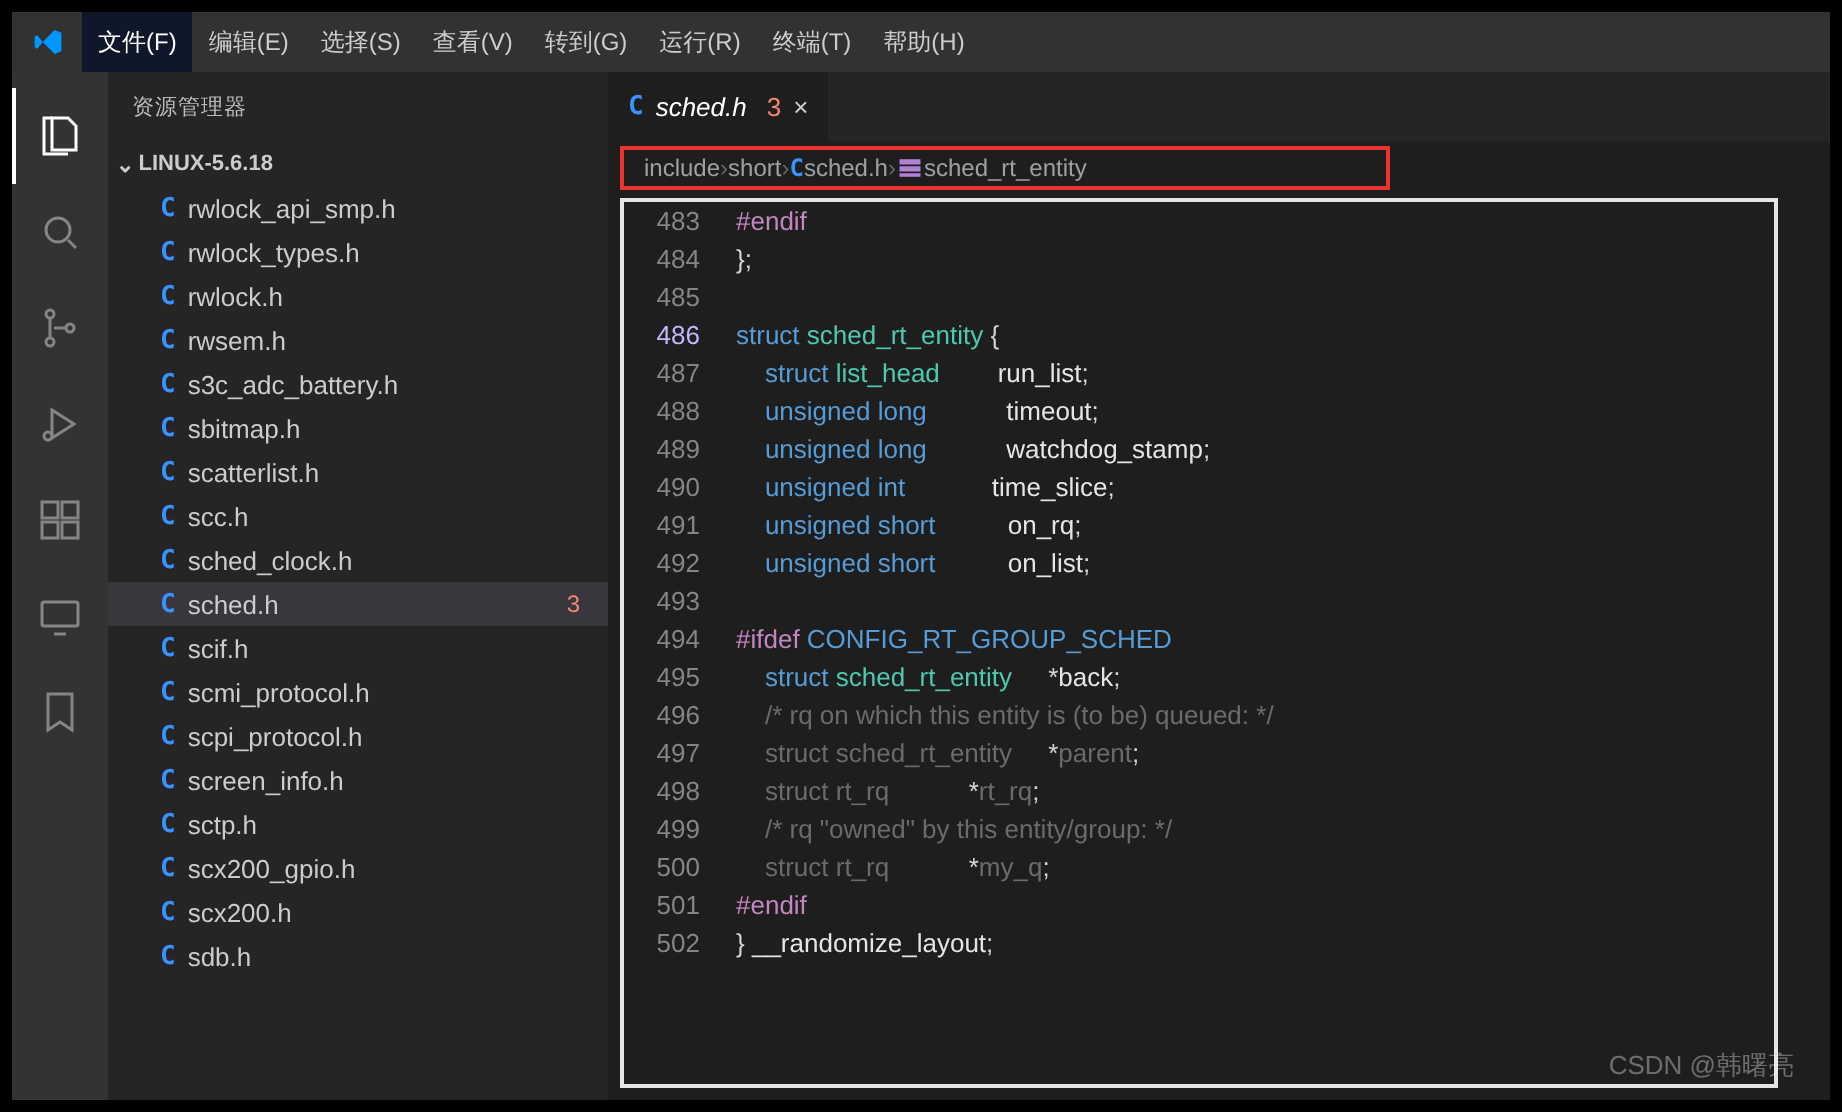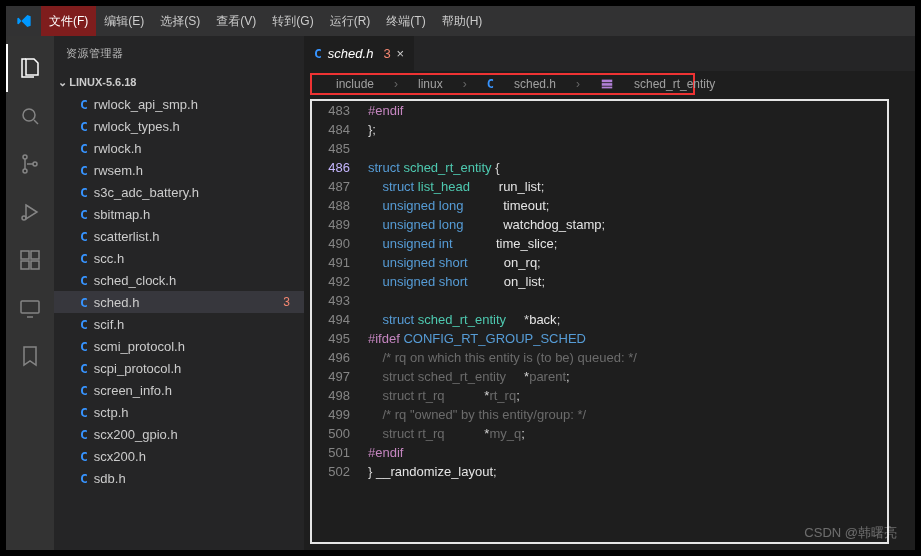--- a/index.html
+++ b/index.html
@@ -1,21 +1,21 @@
 <!DOCTYPE html>
 <html><head>
 <meta charset="utf-8">
 <style>
 *{margin:0;padding:0;box-sizing:border-box;font-family:"Segoe UI",Tahoma,sans-serif}
 body{background:#1e1e1e;color:#ccc;width:921px;height:556px;overflow:hidden;position:relative;border:6px solid #000;box-shadow:8px 8px 0 rgba(0,0,0,.4)}
 .titlebar{height:30px;background:#323233;display:flex;align-items:center;font-size:12px}
 .titlebar .logo{width:35px;display:flex;align-items:center;justify-content:center}
 .titlebar .logo svg{width:16px;height:16px}
 .titlebar .menuitem{padding:0 8px;height:100%;display:flex;align-items:center;cursor:pointer}
-.titlebar .menuitem.active{background:#7f1d1d;color:#fff}
+.titlebar .menuitem.active{background:#0f172a;color:#fff}
 .titlebar .title{flex:1;text-align:center;color:#ccc}
 .main{display:flex;height:calc(100% - 30px)}
 .activitybar{width:48px;background:#333333;display:flex;flex-direction:column;align-items:center;padding-top:8px}
 .activitybar .ab-icon{width:48px;height:48px;display:flex;align-items:center;justify-content:center;color:#858585;cursor:pointer;position:relative}
 .activitybar .ab-icon.active{color:#fff}
 .activitybar .ab-icon.active::before{content:"";position:absolute;left:0;top:0;bottom:0;width:2px;background:#fff}
 .sidebar{width:250px;background:#252526;display:flex;flex-direction:column;overflow:hidden}
 .sidebar .sb-title{height:35px;display:flex;align-items:center;padding:0 12px;font-size:11px;color:#bbb;letter-spacing:.5px}
 .sidebar .sb-folder{height:22px;display:flex;align-items:center;padding:0 4px;font-size:11px;font-weight:700;color:#ccc;cursor:pointer}
 .sidebar .sb-folder .chev{margin-right:2px}
@@ -23,21 +23,21 @@
 .tree-item{height:22px;display:flex;align-items:center;padding-left:26px;cursor:pointer;color:#ccc;white-space:nowrap}
 .tree-item.selected{background:#37373d}
 .tree-item .c-badge{color:#3794ff;font-weight:700;margin-right:6px;font-family:Consolas,monospace}
 .tree-item .err-num{margin-left:auto;margin-right:14px;color:#f48771;font-size:12px}
 .editor{flex:1;display:flex;flex-direction:column;background:#1e1e1e;min-width:0}
 .tabs{height:35px;background:#252526;display:flex;align-items:stretch}
 .tab{background:#1e1e1e;display:flex;align-items:center;padding:0 10px;font-size:13px;color:#fff;cursor:pointer;gap:6px;font-style:italic}
 .tab .c-badge{color:#3794ff;font-weight:700;font-style:normal;font-family:Consolas,monospace}
 .tab .errn{color:#f48771;font-style:normal;margin-left:4px}
 .tab .close{color:#ccc;font-style:normal}
-.breadcrumb{height:22px;display:flex;align-items:center;padding:0 24px;font-size:12px;color:#a0a0a0;gap:20px;border:2px solid #e33;margin:2px 220px 2px 6px}
+.breadcrumb{height:22px;display:flex;align-items:center;padding:0 10px;font-size:12px;color:#a0a0a0;gap:0;border:2px solid #e33;margin:2px 220px 2px 6px}
 .breadcrumb .sep{color:#666}
 .breadcrumb .c-badge{color:#3794ff;font-weight:700;font-family:Consolas,monospace}
 .breadcrumb .sym-ico{display:inline-flex}
 .code-wrap{flex:1;position:relative;overflow:hidden;border:2px solid #e5e5e5;margin:2px 26px 6px 6px}
 .code{display:flex;font-family:Consolas,"Courier New",monospace;font-size:13px;line-height:19px;height:100%}
 .gutter{width:56px;text-align:right;padding-right:18px;color:#858585;user-select:none}
 .gutter .ln{height:19px}
 .gutter .ln.hi{color:#c4b5fd}
 .lines{flex:1;color:#d4d4d4}
 .lines .line{height:19px;white-space:pre}
@@ -209,21 +209,21 @@
       <div class="tab">
         <span class="c-badge">C</span>
         <span>sched.h</span>
         <span class="errn">3</span>
         <span class="close">×</span>
       </div>
     </div>
     <div class="breadcrumb">
       <span>include</span>
       <span class="sep">›</span>
-      <span>linux</span>
+      <span>short</span>
       <span class="sep">›</span>
       <span class="c-badge">C</span>
       <span>sched.h</span>
       <span class="sep">›</span>
       <span class="sym-ico">
           <svg width="14" height="14" viewBox="0 0 16 16">
             <rect x="2" y="3" width="12" height="3" fill="#b180d7"></rect>
             <rect x="2" y="7" width="12" height="3" fill="#b180d7"></rect>
             <rect x="2" y="11" width="12" height="2" fill="#b180d7"></rect>
           </svg>
@@ -259,22 +259,22 @@
             <div class="line"><span class="pun">};</span></div>
             <div class="line"></div>
             <div class="line"><span class="kw">struct </span><span class="typ">sched_rt_entity</span><span class="pun"> {</span></div>
             <div class="line"><span class="pun">    </span><span class="kw">struct </span><span class="typ">list_head</span><span class="pun">        </span><span class="mem">run_list</span><span class="pun">;</span></div>
             <div class="line"><span class="pun">    </span><span class="kw">unsigned long</span><span class="pun">           </span><span class="mem">timeout</span><span class="pun">;</span></div>
             <div class="line"><span class="pun">    </span><span class="kw">unsigned long</span><span class="pun">           </span><span class="mem">watchdog_stamp</span><span class="pun">;</span></div>
             <div class="line"><span class="pun">    </span><span class="kw">unsigned int</span><span class="pun">            </span><span class="mem">time_slice</span><span class="pun">;</span></div>
             <div class="line"><span class="pun">    </span><span class="kw">unsigned short</span><span class="pun">          </span><span class="mem">on_rq</span><span class="pun">;</span></div>
             <div class="line"><span class="pun">    </span><span class="kw">unsigned short</span><span class="pun">          </span><span class="mem">on_list</span><span class="pun">;</span></div>
             <div class="line"></div>
+            <div class="line"><span class="dir">#ifdef </span><span class="mac">CONFIG_RT_GROUP_SCHED</span></div>
             <div class="line"><span class="pun">    </span><span class="kw">struct </span><span class="typ">sched_rt_entity</span><span class="pun">     *</span><span class="mem">back</span><span class="pun">;</span></div>
-            <div class="line"><span class="dir">#ifdef </span><span class="mac">CONFIG_RT_GROUP_SCHED</span></div>
             <div class="line dim"><span class="pun">    </span><span class="cmt">/* rq on which this entity is (to be) queued: */</span></div>
             <div class="line dim"><span class="pun">    </span><span class="kw">struct </span><span class="typ">sched_rt_entity</span><span class="pun">     *</span><span class="mem">parent</span><span class="pun">;</span></div>
             <div class="line dim"><span class="pun">    </span><span class="kw">struct </span><span class="typ">rt_rq</span><span class="pun">           *</span><span class="mem">rt_rq</span><span class="pun">;</span></div>
             <div class="line dim"><span class="pun">    </span><span class="cmt">/* rq "owned" by this entity/group: */</span></div>
             <div class="line dim"><span class="pun">    </span><span class="kw">struct </span><span class="typ">rt_rq</span><span class="pun">           *</span><span class="mem">my_q</span><span class="pun">;</span></div>
             <div class="line"><span class="dir">#endif</span></div>
             <div class="line"><span class="pun">} </span><span class="mem">__randomize_layout</span><span class="pun">;</span></div>
           </div>
       </div>
     </div>

